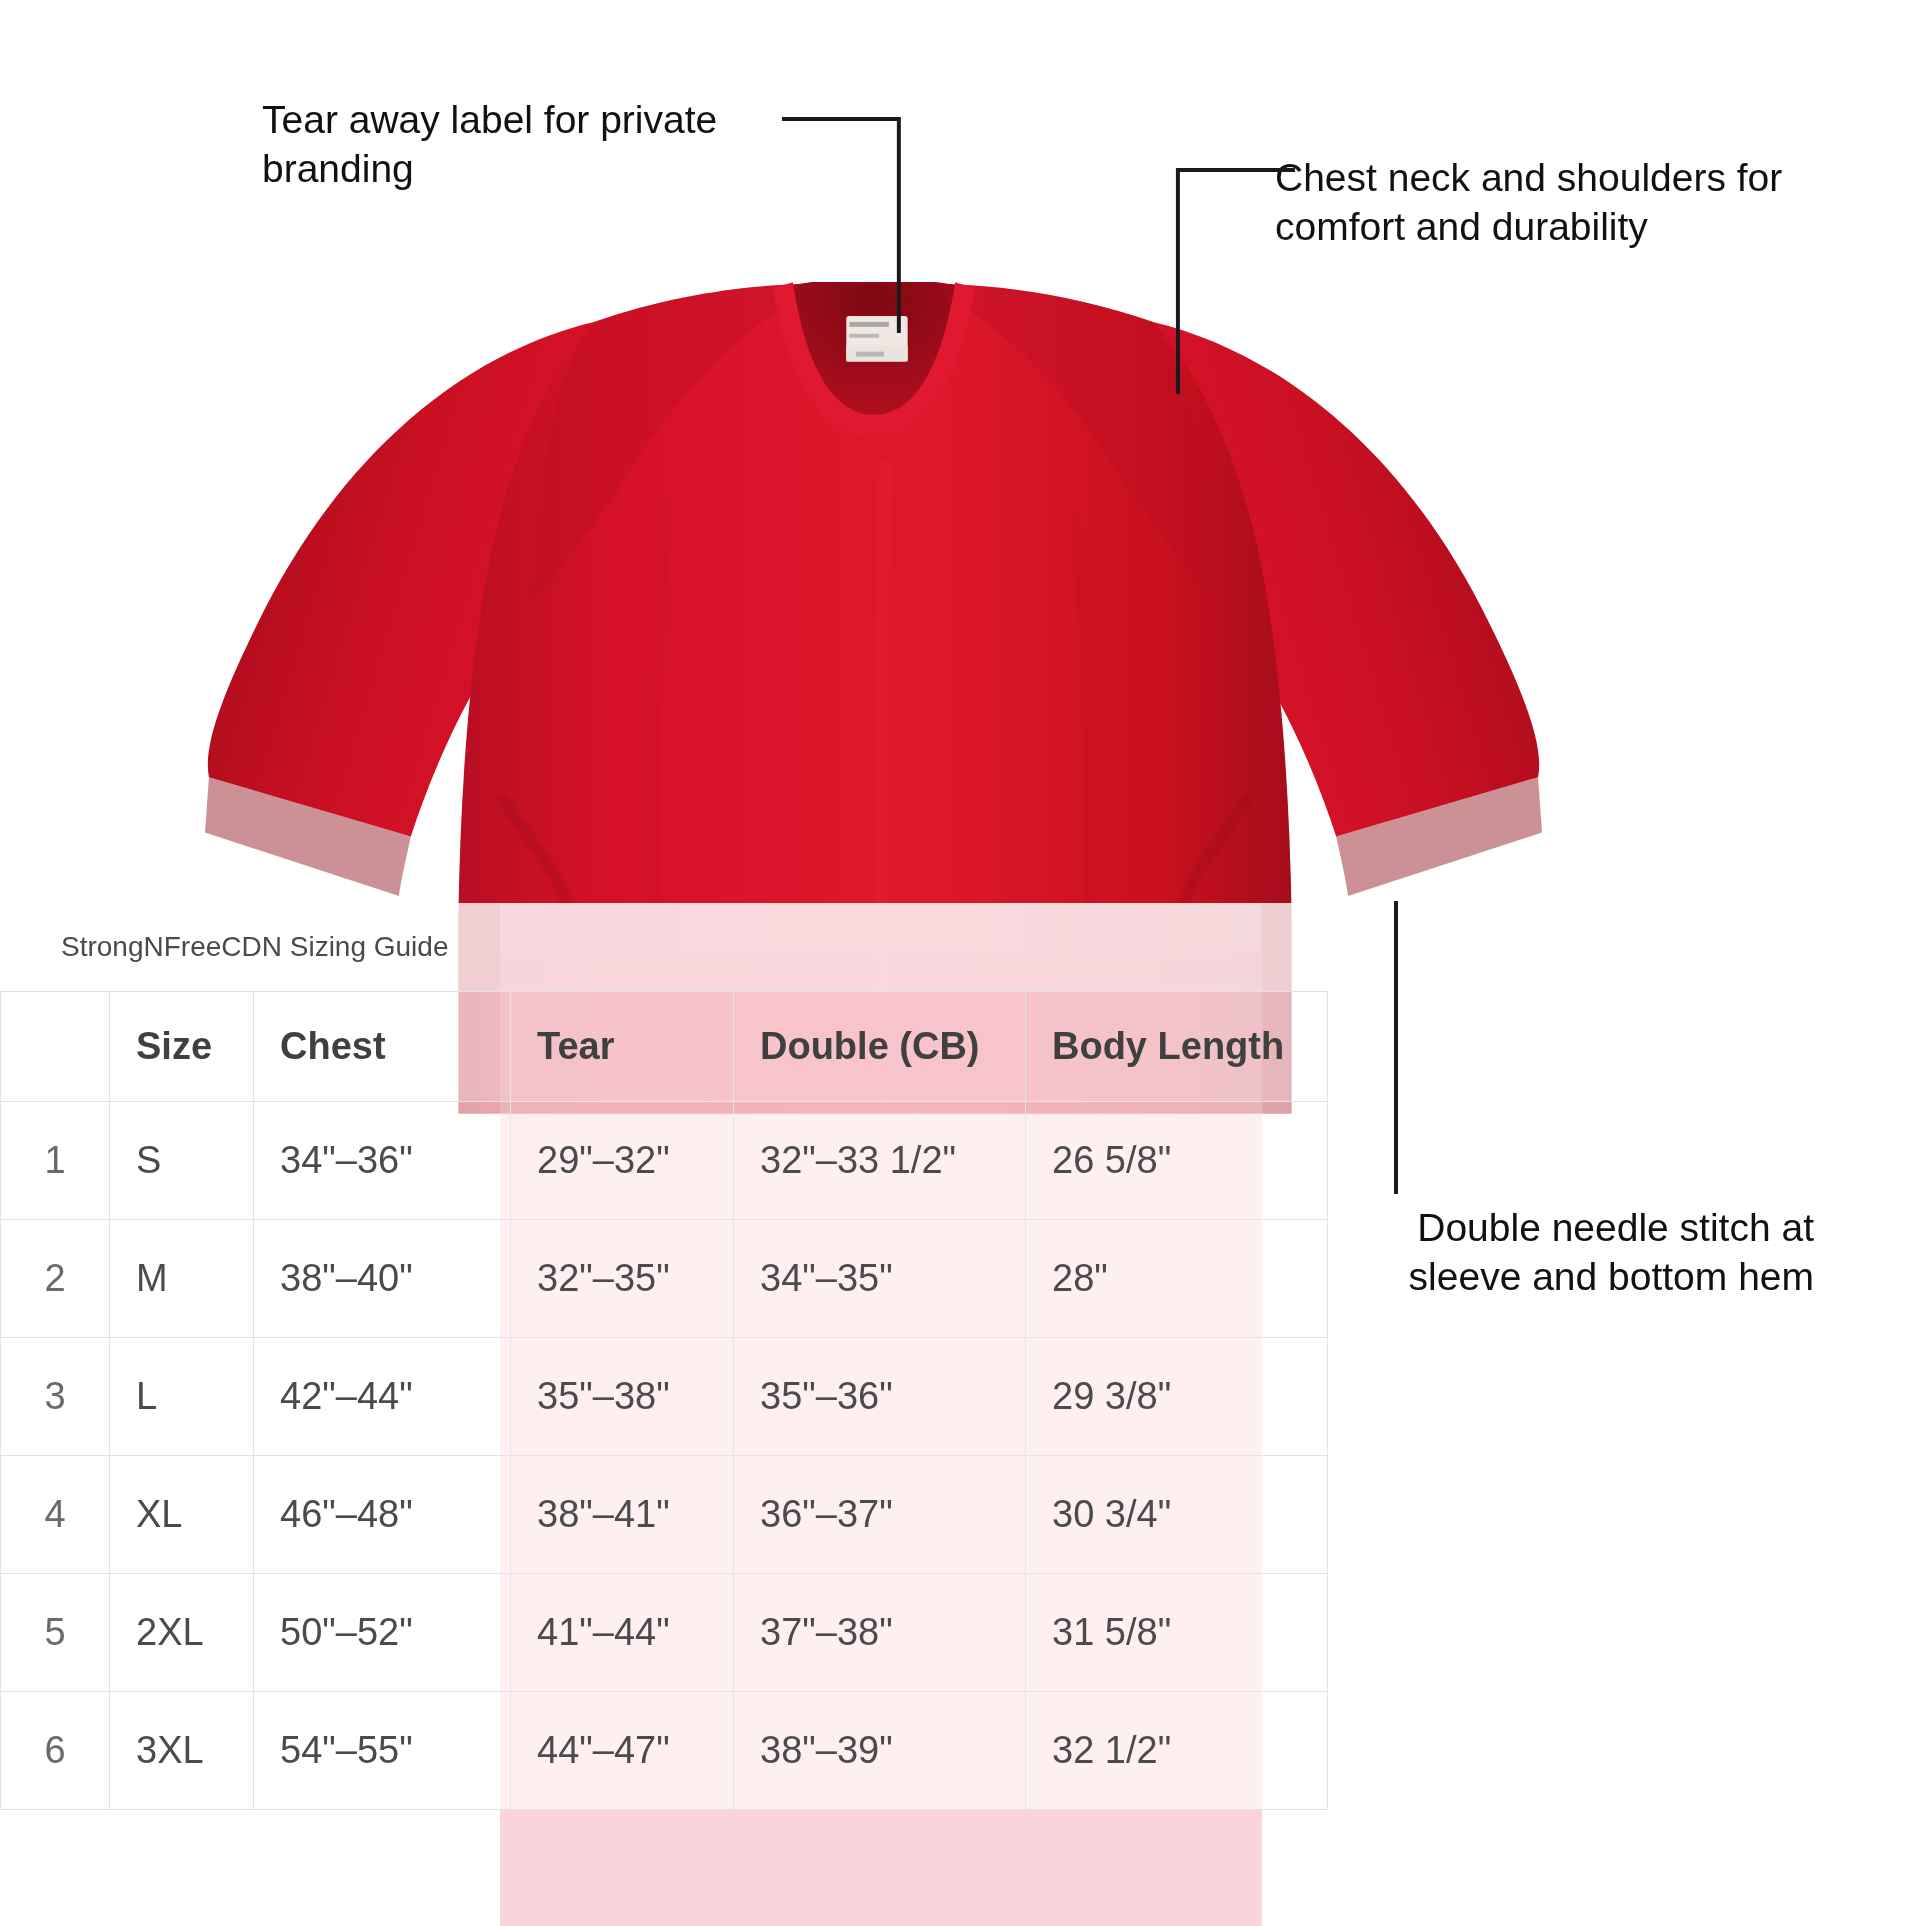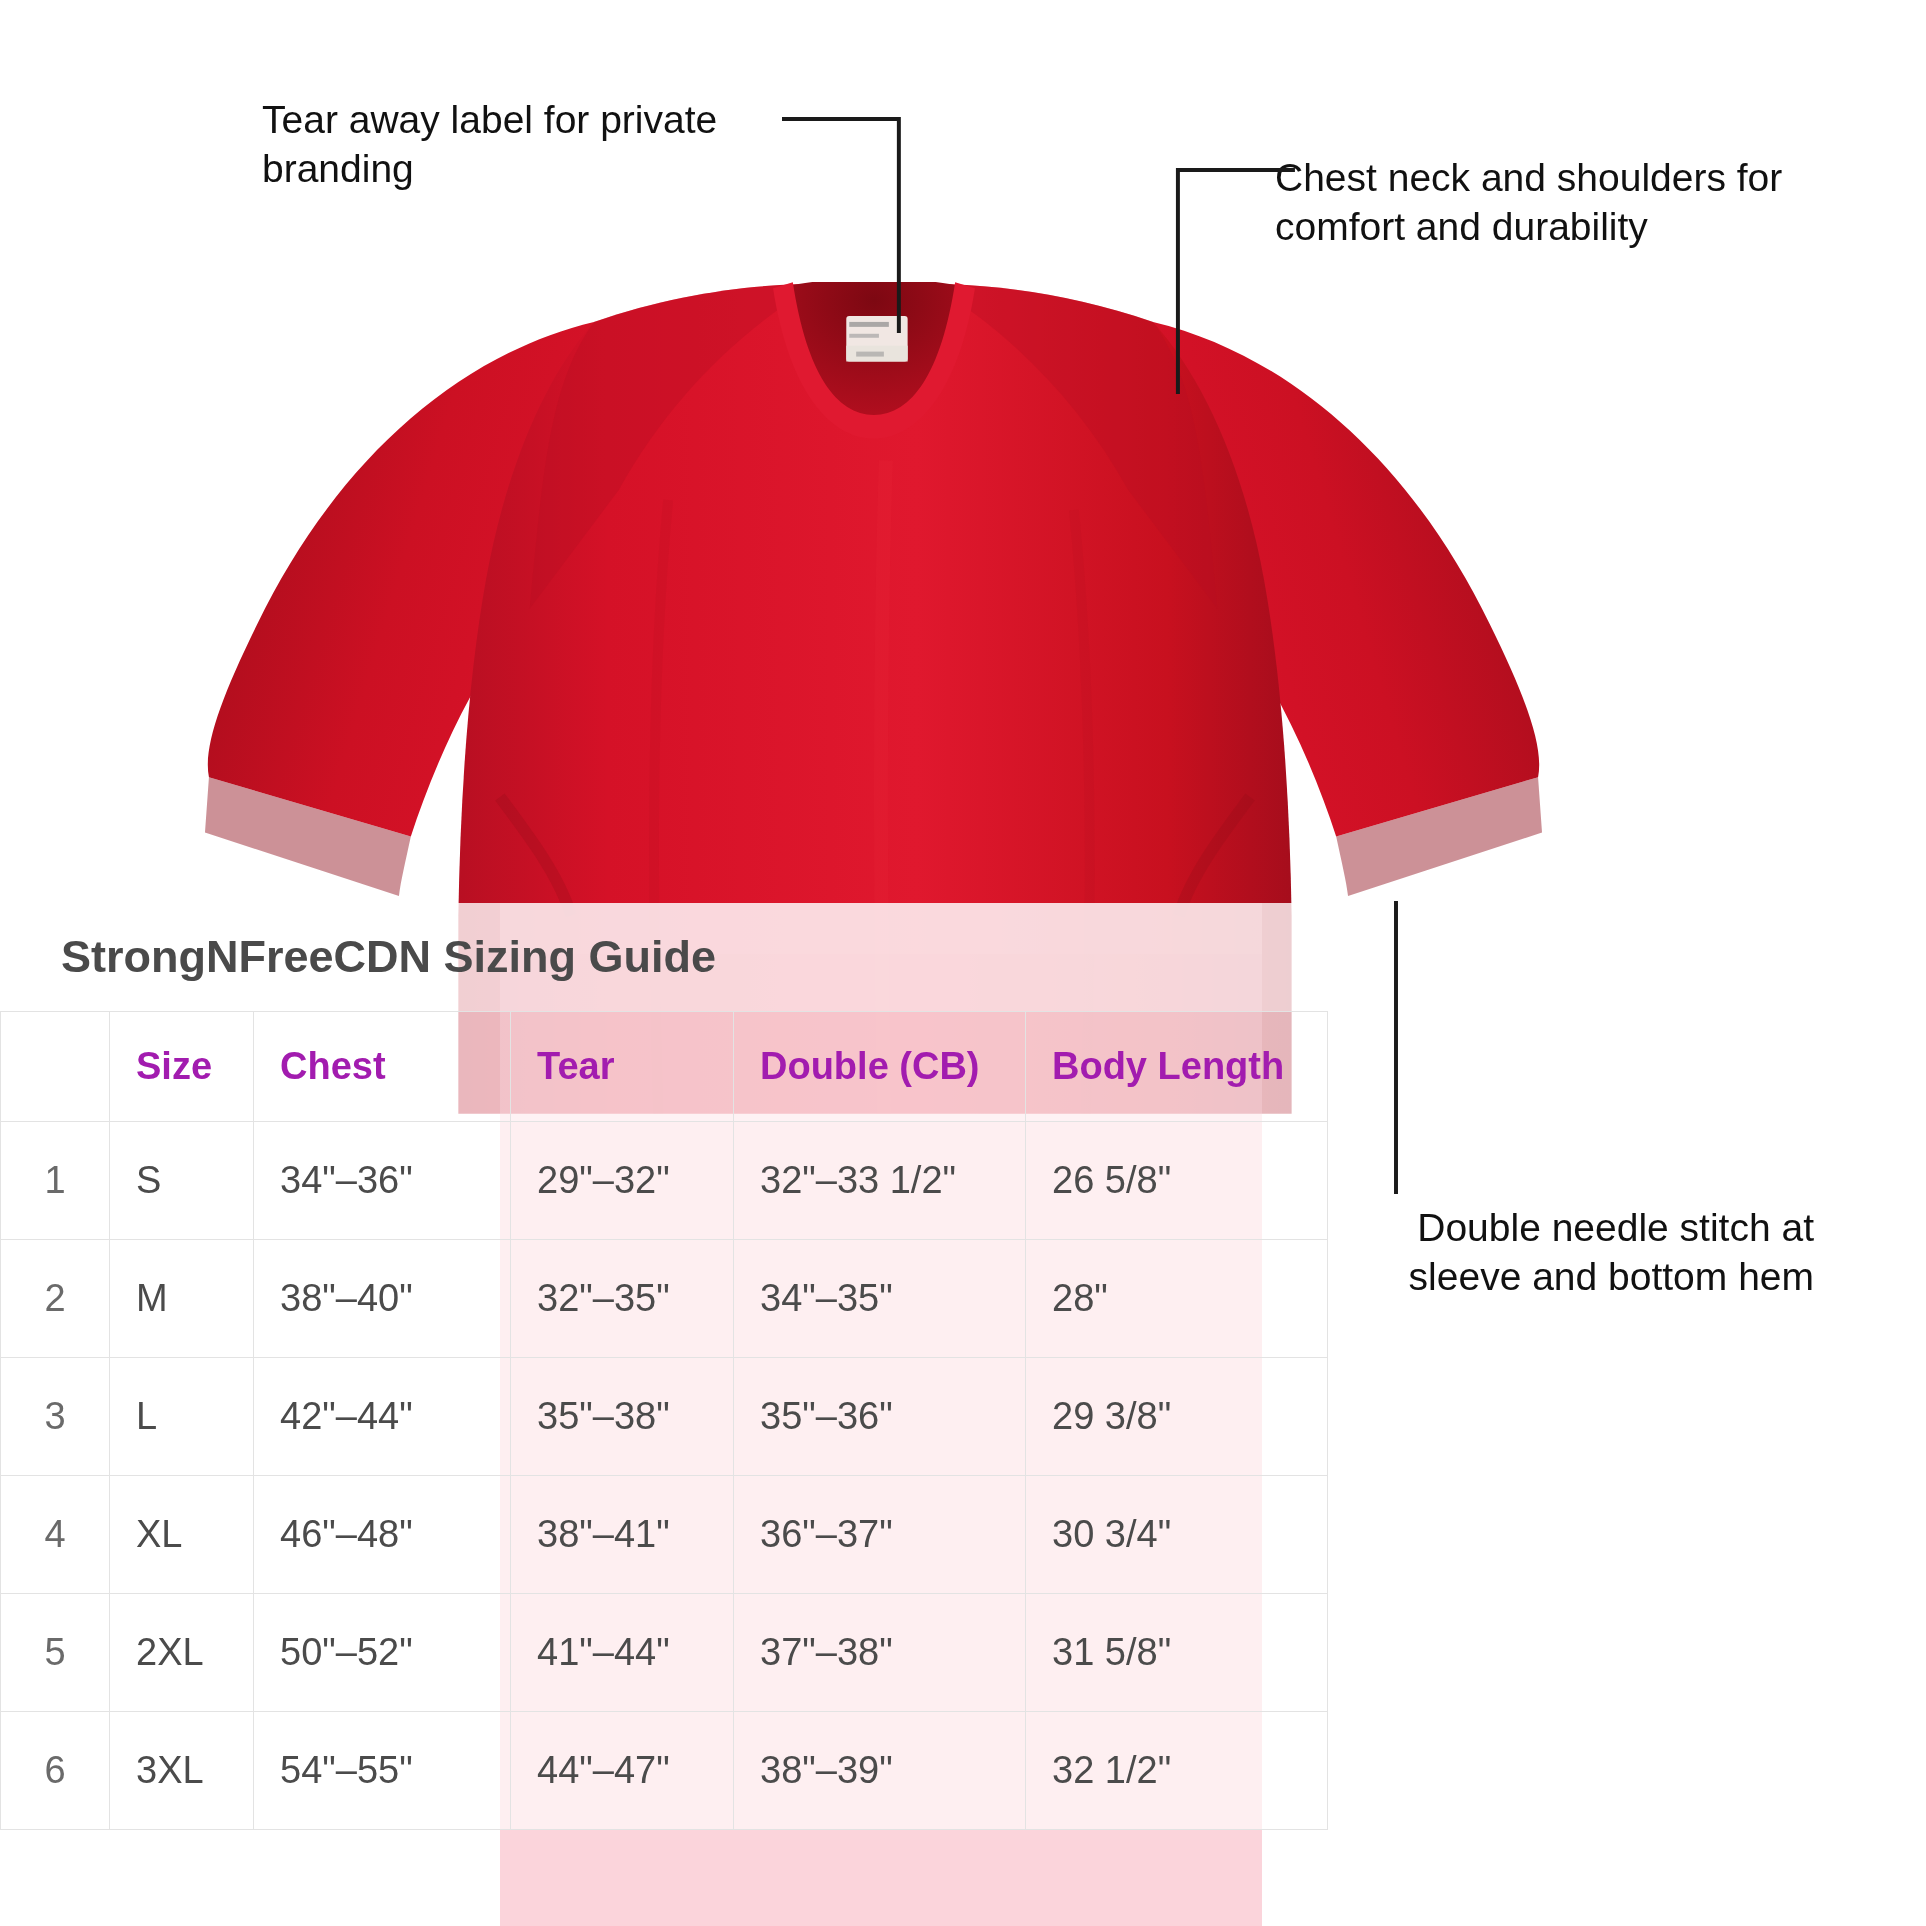--- a/index.html
+++ b/index.html
@@ -46,26 +46,25 @@
   #shirt-wrap svg { display: block; width: 100%; height: 100%; }
 
   
   #sizing-panel {
     position: absolute;
     left: 0px;
     top: 903px;
     width: 1327px;
   }
   #sizing-title {
-    font-size: 45px;
+    font-size: 28px;
     color: #4a4a4a;
     padding: 28px 0 28px 61px;
     font-family: "Liberation Sans", sans-serif;
     background: rgba(255,255,255,0.80);
-    font-weight: bold;
   }
   table.size-table {
     border-collapse: collapse;
     width: 1327px;
     table-layout: fixed;
     background: transparent;
   }
   table.size-table col.c-idx   { width: 109px; }
   table.size-table col.c-size  { width: 144px; }
   table.size-table col.c-chest { width: 257px; }
@@ -80,21 +79,21 @@
     text-align: left;
     padding: 0 0 0 26px;
     height: 117px;
     vertical-align: middle;
     background: rgba(255,255,255,0.62);
     font-weight: normal;
     font-family: "Liberation Sans", sans-serif;
   }
   table.size-table thead th {
     font-weight: bold;
-    color: #a21caf;
+    color: #404040;
     height: 109px;
     background: rgba(255,255,255,0.70);
   }
   table.size-table td.idx, table.size-table th.idx {
     color: #6a6a6a;
     text-align: center;
     padding-left: 0;
   }
 
   

